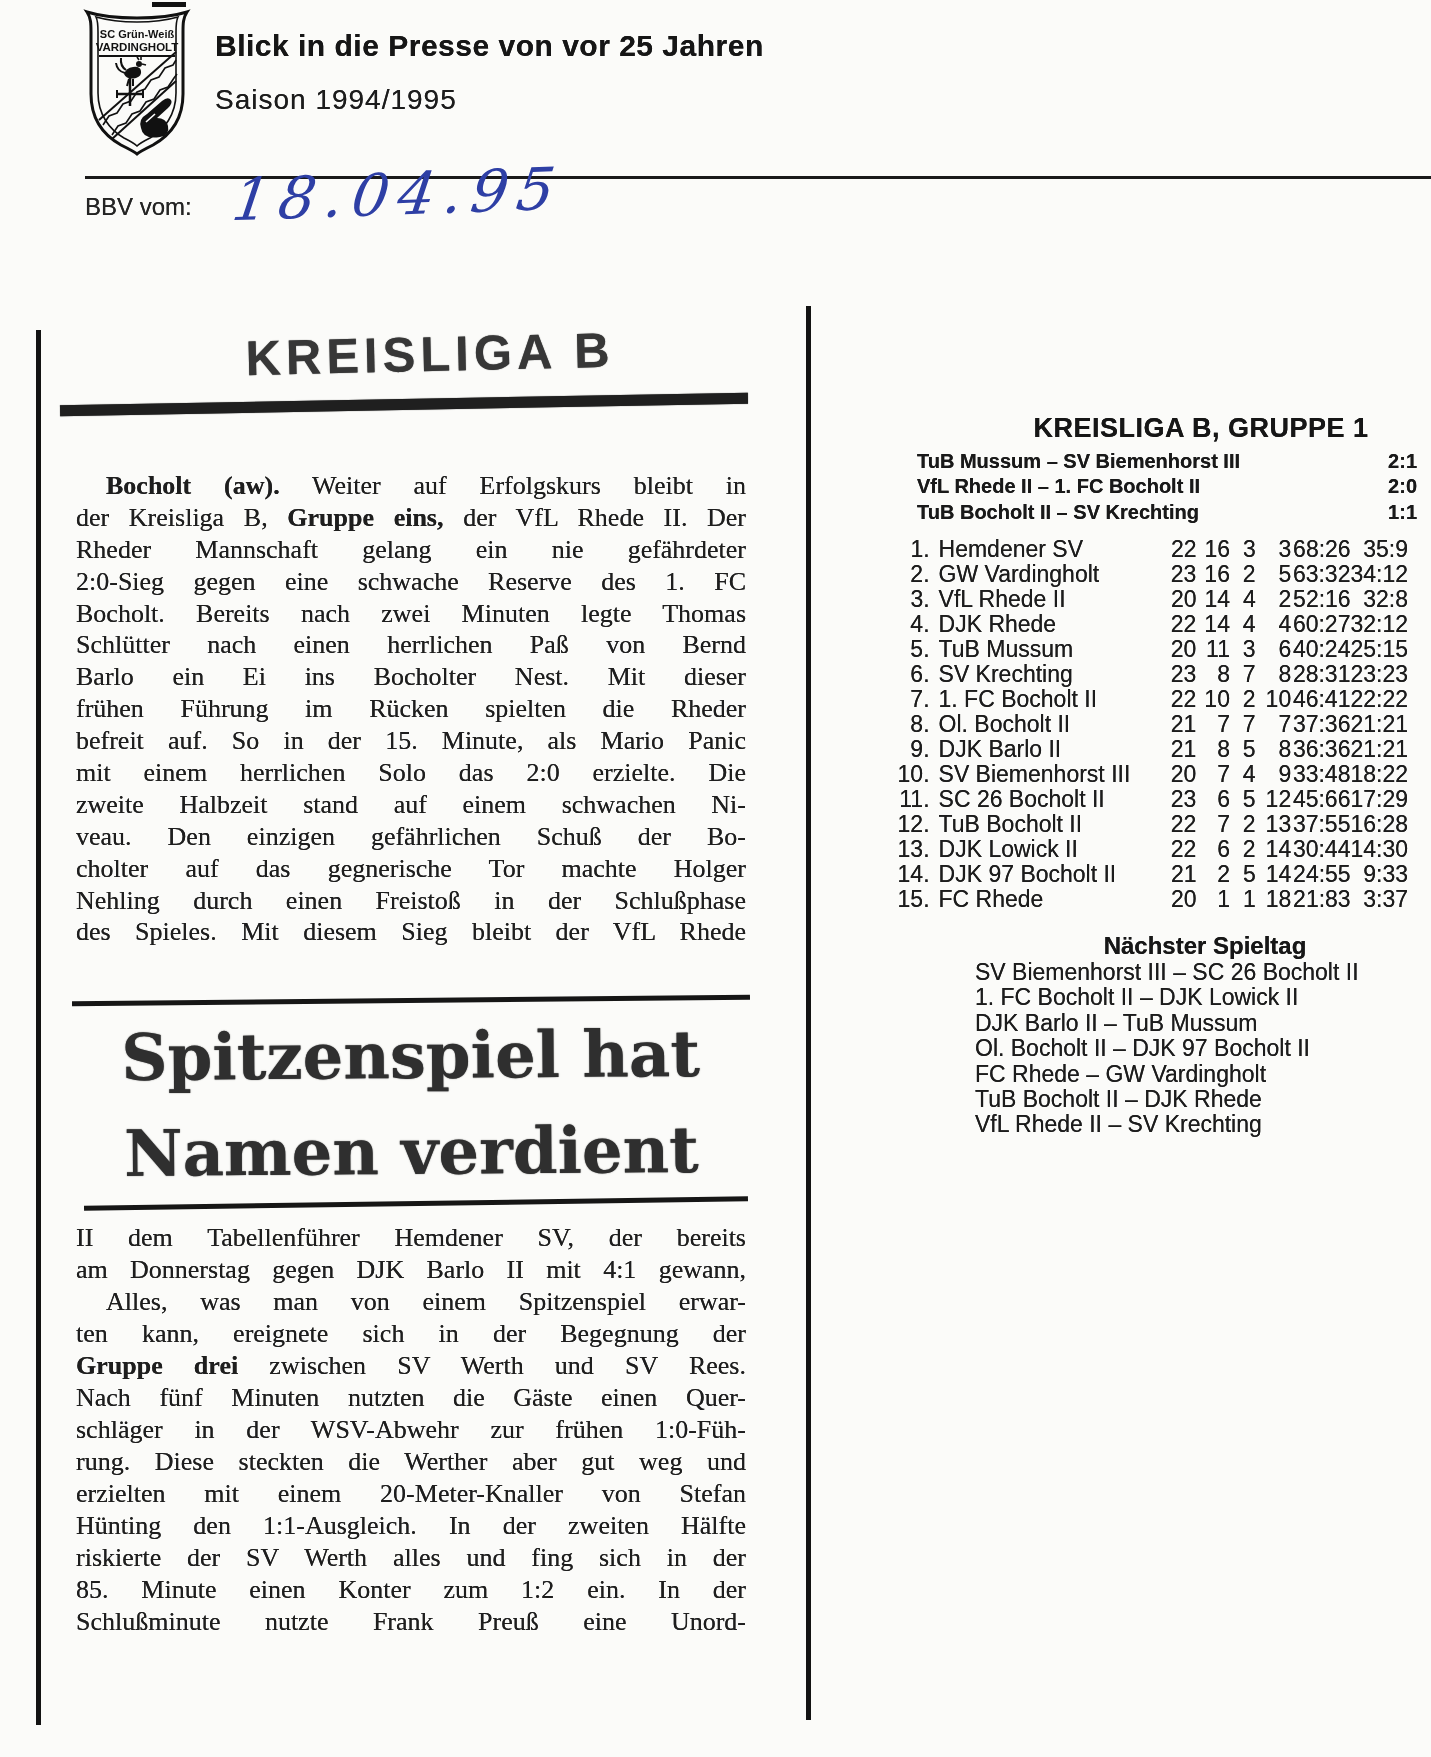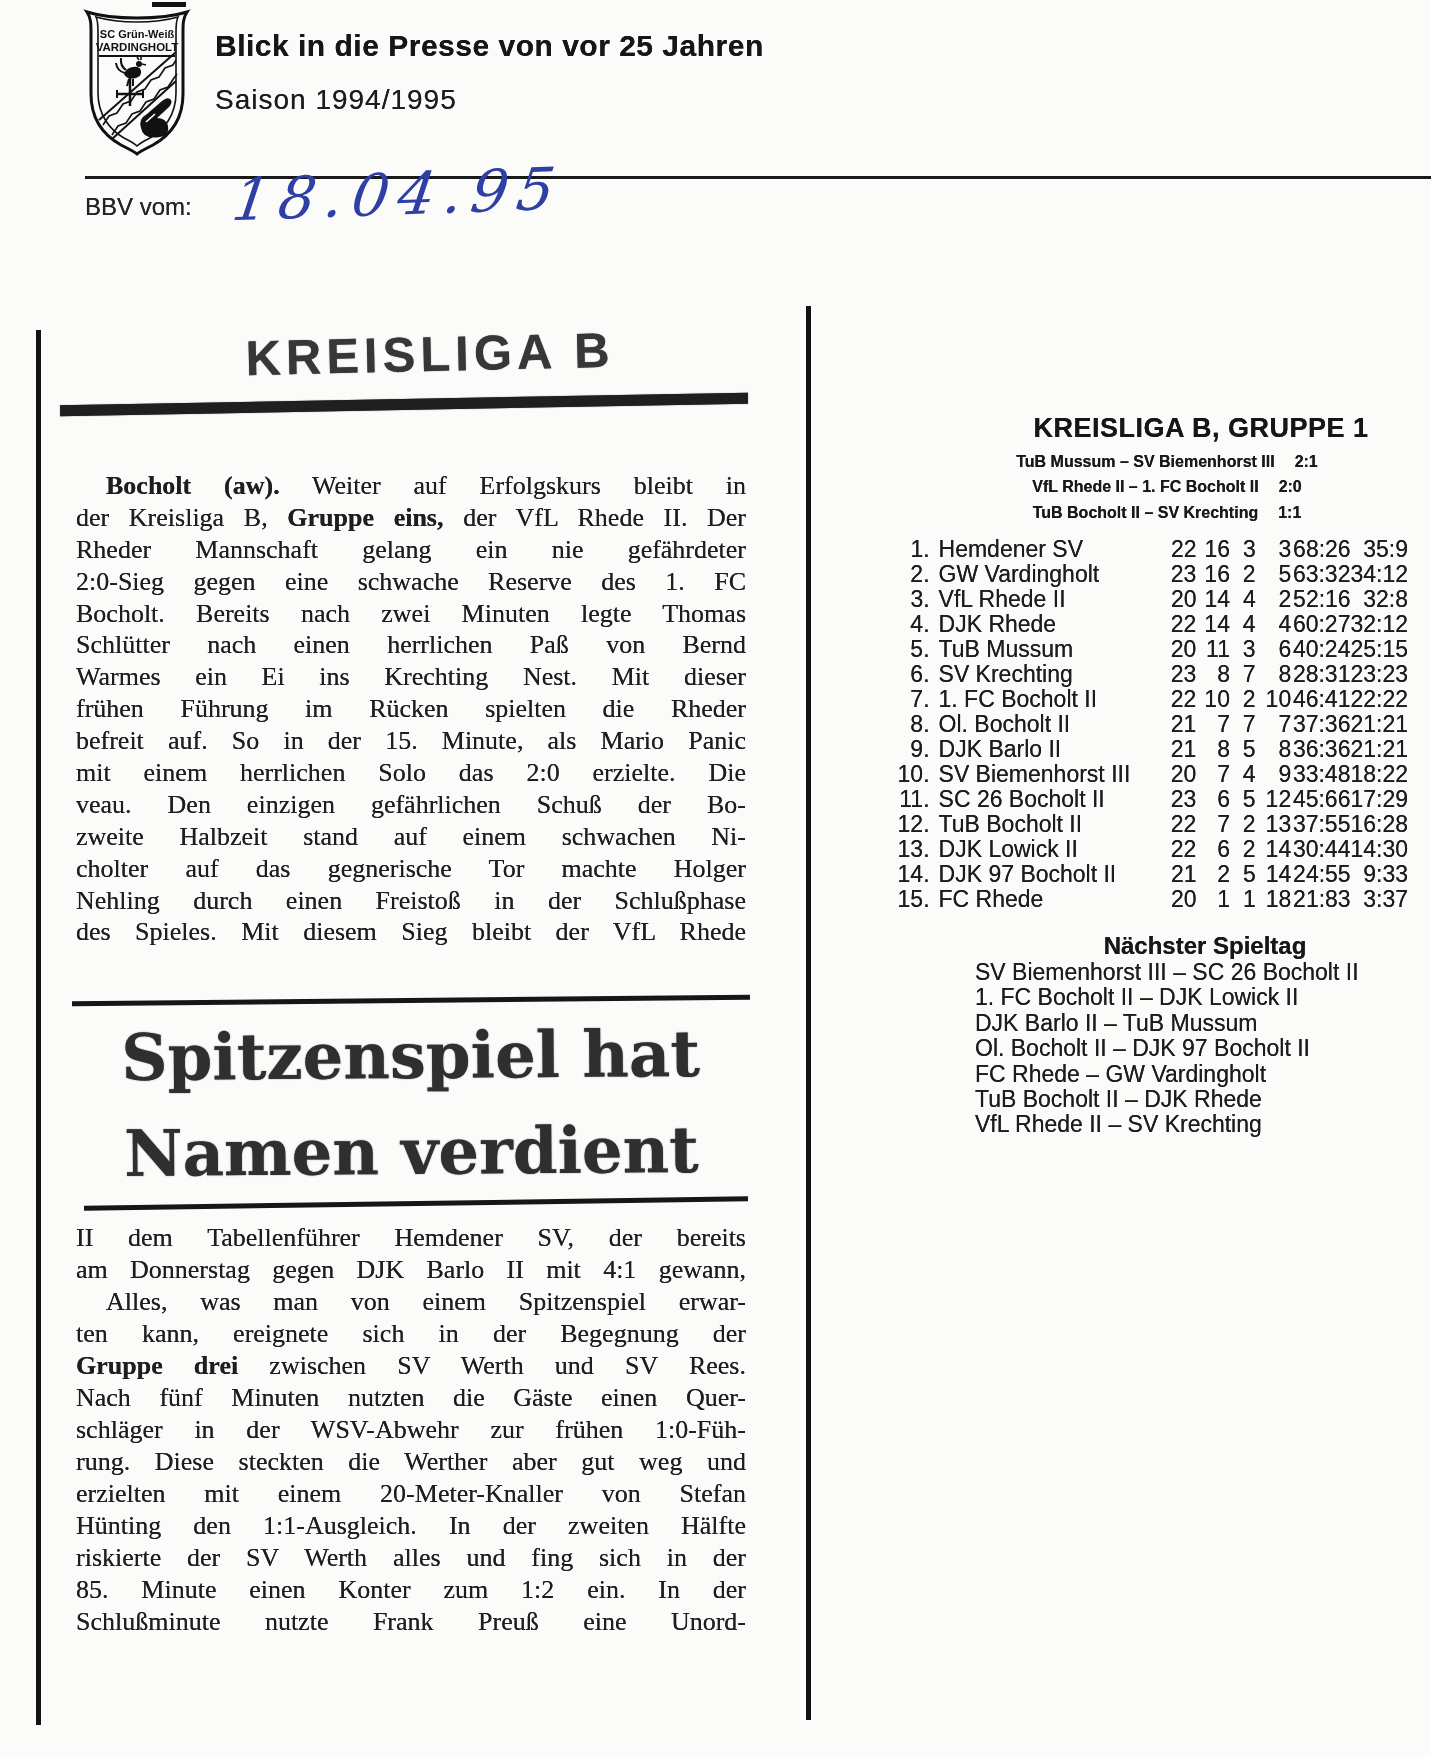--- a/index.html
+++ b/index.html
@@ -56,21 +56,21 @@
   #a2-headline{
     left:76px;top:1008px;width:670px;text-align:center;
     font-family:"DejaVu Serif",serif;font-weight:bold;
     font-size:64px;line-height:96px;color:#2f2f2f;
     text-shadow:0 0 1.2px #4a4a4a;transform:rotate(-.4deg);
   }
 
   
   #lg-title{left:951px;top:413px;width:500px;text-align:center;font-size:27px;font-weight:bold;letter-spacing:.5px;color:#161616;text-shadow:0 0 .5px #222;}
   #lg-results{left:917px;top:449px;width:500px;}
-  .res-row{display:flex;justify-content:center;font-weight:bold;font-size:16px;line-height:25.4px;color:#191919;text-shadow:0 0 .4px #2a2a2a;gap:20px;}
+  .res-row{display:flex;justify-content:space-between;font-weight:bold;font-size:20px;line-height:25.4px;color:#191919;text-shadow:0 0 .4px #2a2a2a;gap:20px;}
   #lg-table{left:893px;top:537px;width:515px;}
   .tab-row{display:flex;font-size:23px;line-height:25px;color:#1c1c1c;text-shadow:0 0 .4px #333;}
   .c-rank{width:37px;text-align:right;}
   .c-team{width:225px;padding-left:9px;white-space:nowrap;}
   .c-sp{width:36px;text-align:right;}
   .c-s{width:34px;text-align:right;}
   .c-u{width:26px;text-align:right;}
   .c-n{width:36px;text-align:right;}
   .c-tore{width:60px;text-align:right;}
   .c-pkt{width:58px;text-align:right;}
@@ -137,26 +137,26 @@
 
   <div id="a1-headline" class="abs">KREISLIGA B</div>
   <div id="a1-bar" class="abs"></div>
   <div id="a1-body" class="abs bodytext">
       <div class="tl ind"><b>Bocholt (aw).</b><span> Weiter auf Erfolgskurs bleibt in</span></div>
       <div class="tl"><span>der Kreisliga B, </span><b>Gruppe eins,</b><span> der VfL Rhede II. Der</span></div>
       <div class="tl"><span>Rheder Mannschaft gelang ein nie gefährdeter</span></div>
       <div class="tl"><span>2:0-Sieg gegen eine schwache Reserve des 1. FC</span></div>
       <div class="tl"><span>Bocholt. Bereits nach zwei Minuten legte Thomas</span></div>
       <div class="tl"><span>Schlütter nach einen herrlichen Paß von Bernd</span></div>
-      <div class="tl"><span>Warmes ein Ei ins Krechting Nest. Mit dieser</span></div>
+      <div class="tl"><span>Barlo ein Ei ins Bocholter Nest. Mit dieser</span></div>
       <div class="tl"><span>frühen Führung im Rücken spielten die Rheder</span></div>
       <div class="tl"><span>befreit auf. So in der 15. Minute, als Mario Panic</span></div>
       <div class="tl"><span>mit einem herrlichen Solo das 2:0 erzielte. Die</span></div>
+      <div class="tl"><span>zweite Halbzeit stand auf einem schwachen Ni-</span></div>
       <div class="tl"><span>veau. Den einzigen gefährlichen Schuß der Bo-</span></div>
-      <div class="tl"><span>zweite Halbzeit stand auf einem schwachen Ni-</span></div>
       <div class="tl"><span>cholter auf das gegnerische Tor machte Holger</span></div>
       <div class="tl"><span>Nehling durch einen Freistoß in der Schlußphase</span></div>
       <div class="tl"><span>des Spieles. Mit diesem Sieg bleibt der VfL Rhede</span></div>
     </div>
 
   <div id="rule-top" class="abs rule"></div>
   <div id="a2-headline" class="abs">
     <div>Spitzenspiel hat</div>
     <div>Namen verdient</div>
   </div>

